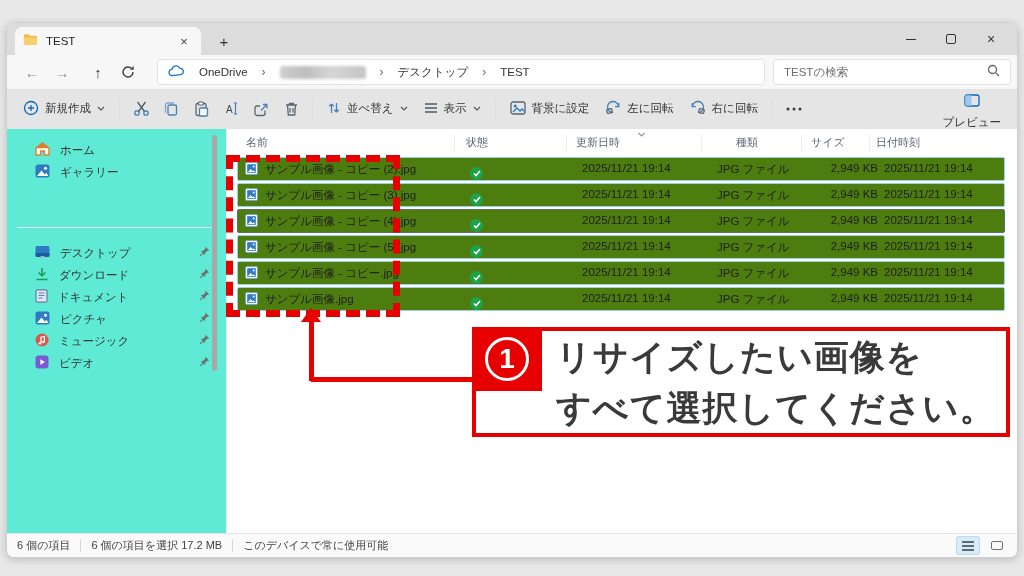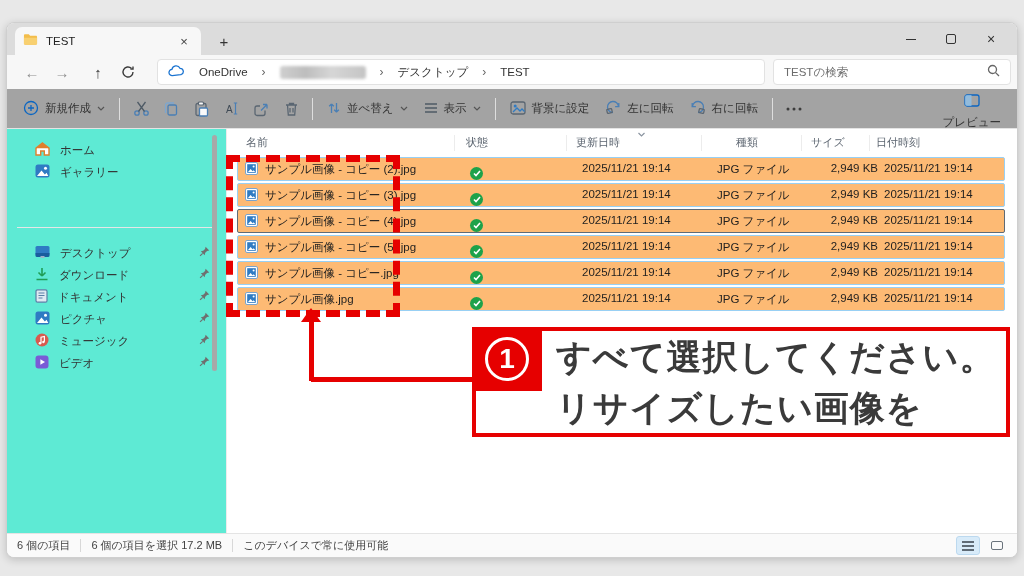--- a/index.html
+++ b/index.html
@@ -30,21 +30,21 @@
   .addrbar { position:absolute; left:150px; top:4px; width:608px; height:26px; background:#fff;
     border:1px solid #e2e2e2; border-radius:4px; display:flex; align-items:center; padding:0 10px; gap:14px; font-size:11.5px; color:#333; }
   .crumb-sep { color:#666; font-size:12px; }
   .blurseg { width:86px; height:13px; border-radius:3px;
     background:linear-gradient(90deg,#cfcfcf,#bdbdbd 30%,#d6d6d6 60%,#c4c4c4); filter:blur(1.5px); }
   .searchbox { position:absolute; left:766px; top:4px; width:238px; height:26px; background:#fff;
     border:1px solid #e2e2e2; border-radius:4px; display:flex; align-items:center; padding:0 10px; }
   .search-ph { font-size:11.5px; color:#6c6c6c; flex:1; }
 
   
-  .toolbar { position:absolute; left:0; top:66px; width:100%; height:40px; background:#a3a3a3;
+  .toolbar { position:absolute; left:0; top:66px; width:100%; height:40px; background:#e5e5e5;
     border-bottom:1px solid #e4e4e4; display:flex; align-items:center; }
   .tbtn { display:flex; align-items:center; gap:6px; font-size:11.5px; color:#333; padding:0 8px; height:30px; border-radius:4px; }
   .tico { width:30px; height:30px; display:flex; align-items:center; justify-content:center; border-radius:4px; }
   .tsep { width:1px; height:22px; background:#dedede; margin:0 6px; }
 
   
   .bodyarea { position:absolute; left:0; top:106px; width:100%; height:406px; background:#fff; }
   .sidebar { position:absolute; left:0; top:0; width:219px; height:100%; background:#5eead4; padding-top:10px; }
   .sideitem { height:22px; display:flex; align-items:center; padding:0 10px 0 28px; gap:10px; font-size:11.5px; color:#333; position:relative; }
   .sideitem .pin { position:absolute; right:16px; top:4px; }
@@ -53,21 +53,21 @@
   .sb-scroll { position:absolute; left:205px; top:6px; width:5px; height:236px; background:#a8a8a8; border-radius:3px; }
   .vsep { position:absolute; left:219px; top:0; width:1px; height:100%; background:#ececec; }
 
   .main { position:absolute; left:222px; top:0; width:790px; height:100%; }
   .hdr { position:absolute; top:2px; left:0; width:100%; height:24px; font-size:11px; color:#5c6570; }
   .hcol { position:absolute; top:4px; }
   .hsep { position:absolute; top:4px; width:1px; height:16px; background:#ececec; }
   .sortind { position:absolute; left:408px; top:-4px; }
 
   .rows { position:absolute; left:8px; top:28px; width:768px; }
-  .frow { position:relative; height:24px; margin-bottom:2px; background:#fdba74;
+  .frow { position:relative; height:24px; margin-bottom:2px; background:#4d7c0f;
     border:1px solid #98d0f4; border-radius:2px; font-size:11.5px; color:#1f1f1f; }
   .frow.focused { border-color:#5f6b76; }
   .frow span { position:absolute; top:4px; }
   .c-icon { left:7px; top:4px !important; }
   .c-name { left:27px; }
   .c-check { left:232px; top:5px !important; }
   .c-date1 { left:344px; }
   .c-type { left:479px; }
   .c-size { left:556px; width:84px; text-align:right; }
   .c-date2 { left:646px; }
@@ -575,15 +575,15 @@
 
 <div class="ov dashedrect"></div>
 <div class="ov arr-head"></div>
 <div class="ov arr-v"></div>
 <div class="ov arr-h"></div>
 <div class="ov callout"></div>
 <div class="ov numbox">
   <div class="numcircle">1</div>
 </div>
 <div class="ov calltext">
+  <div>リサイズしたい画像を</div>
   <div>すべて選択してください。</div>
-  <div>リサイズしたい画像を</div>
 </div>
 
 </body></html>

